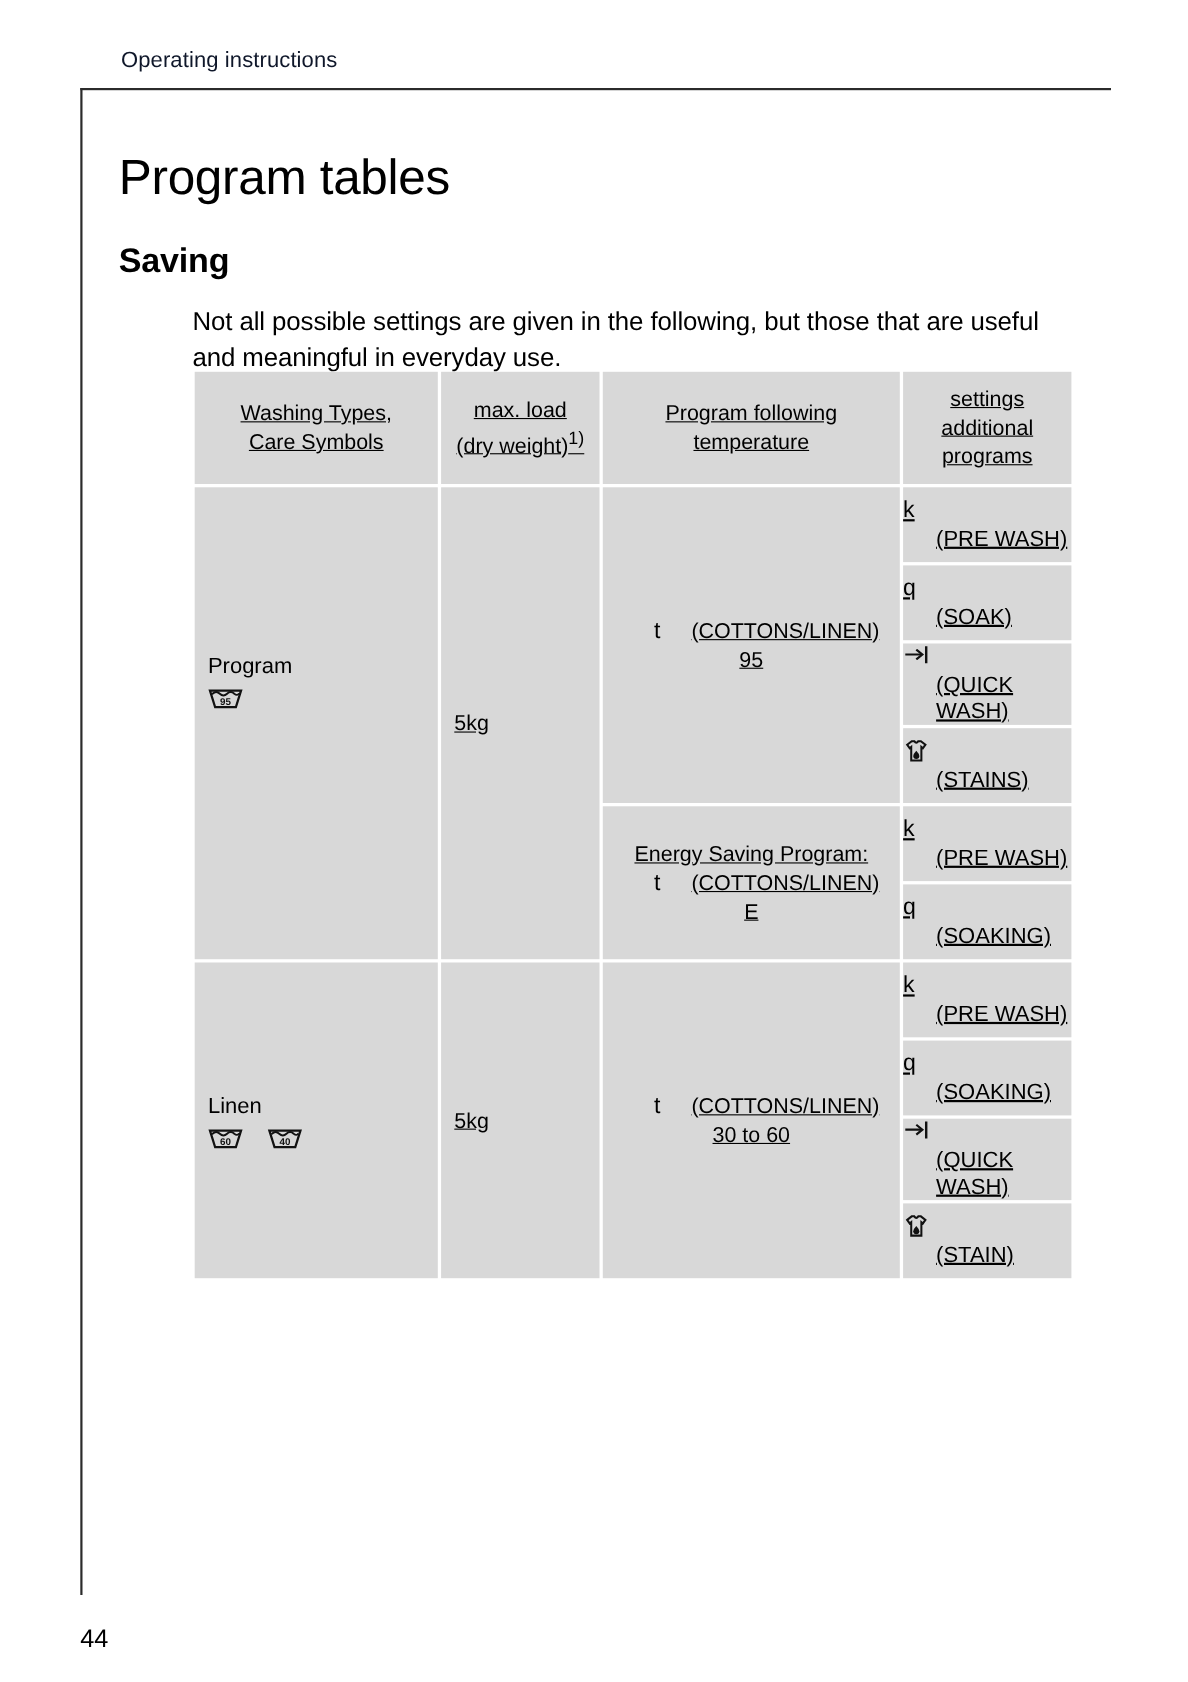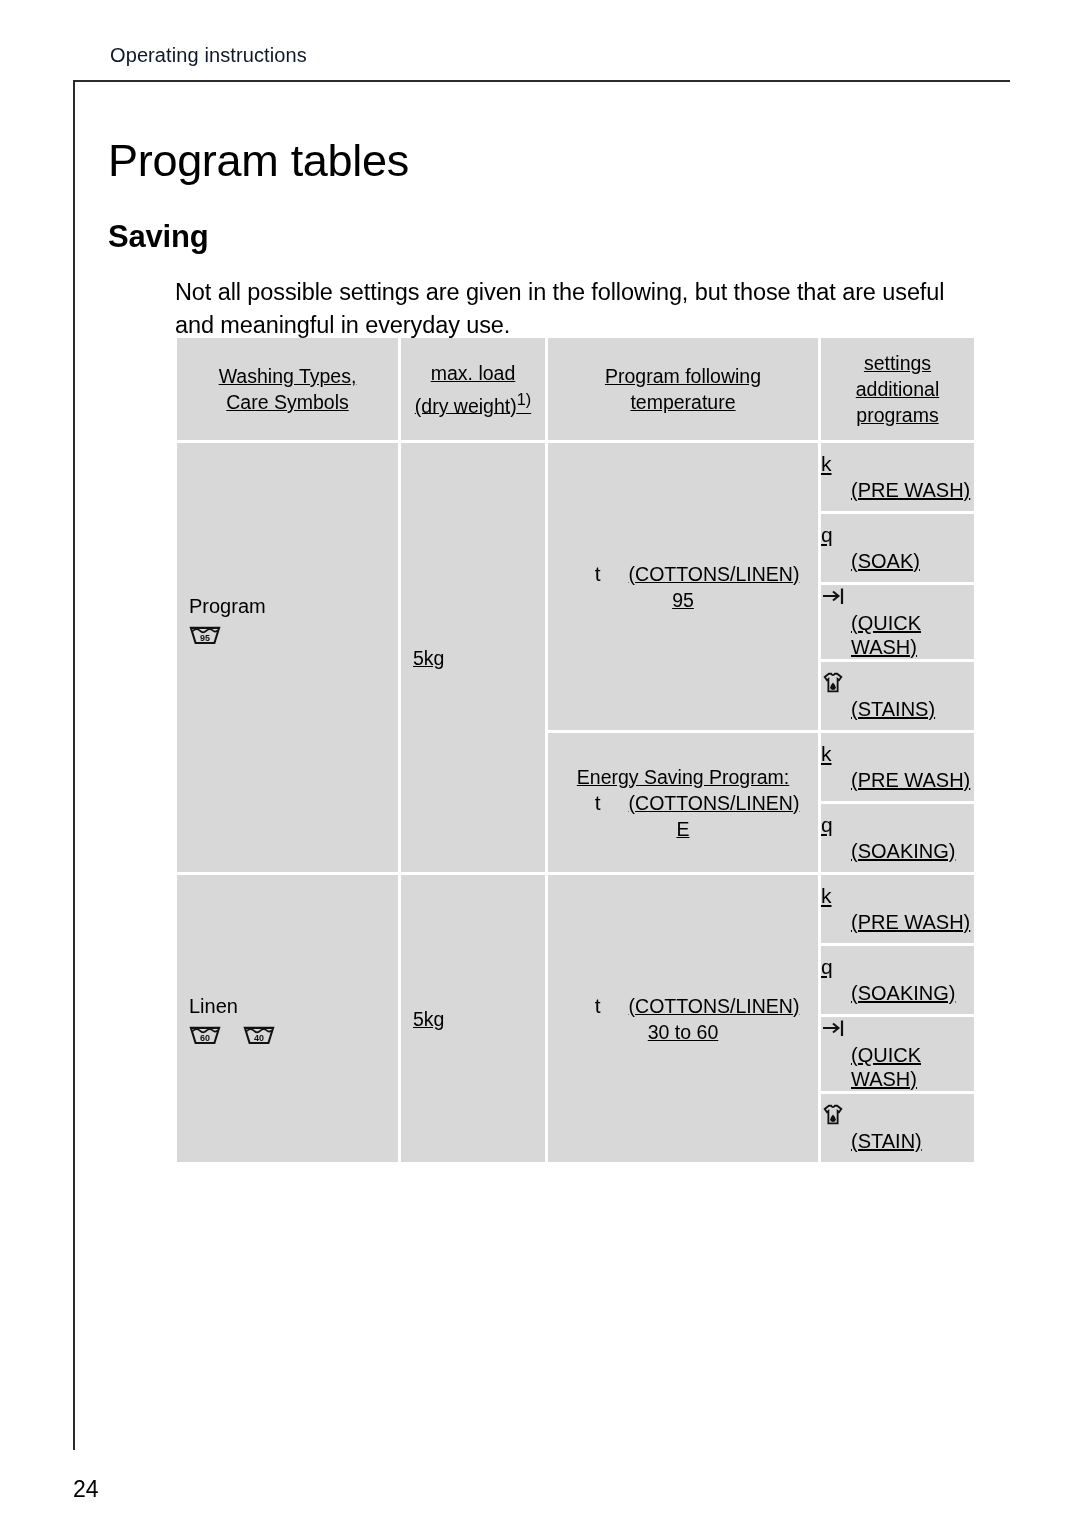--- a/index.html
+++ b/index.html
@@ -361,13 +361,13 @@
               <path d="M13 12.5 q3 3.2 3 5.1 a3 3 0 0 1 -6 0 q0 -1.9 3 -5.1 z" fill="#111"></path>
             </svg>
           </span>
         </span>
         <span class="lbl">(STAIN)</span>
       </td>
     </tr>
   </tbody>
 </table>
 
-<div class="footer-page">24</div>
+<div class="footer-page">44</div>
 
 </body></html>

